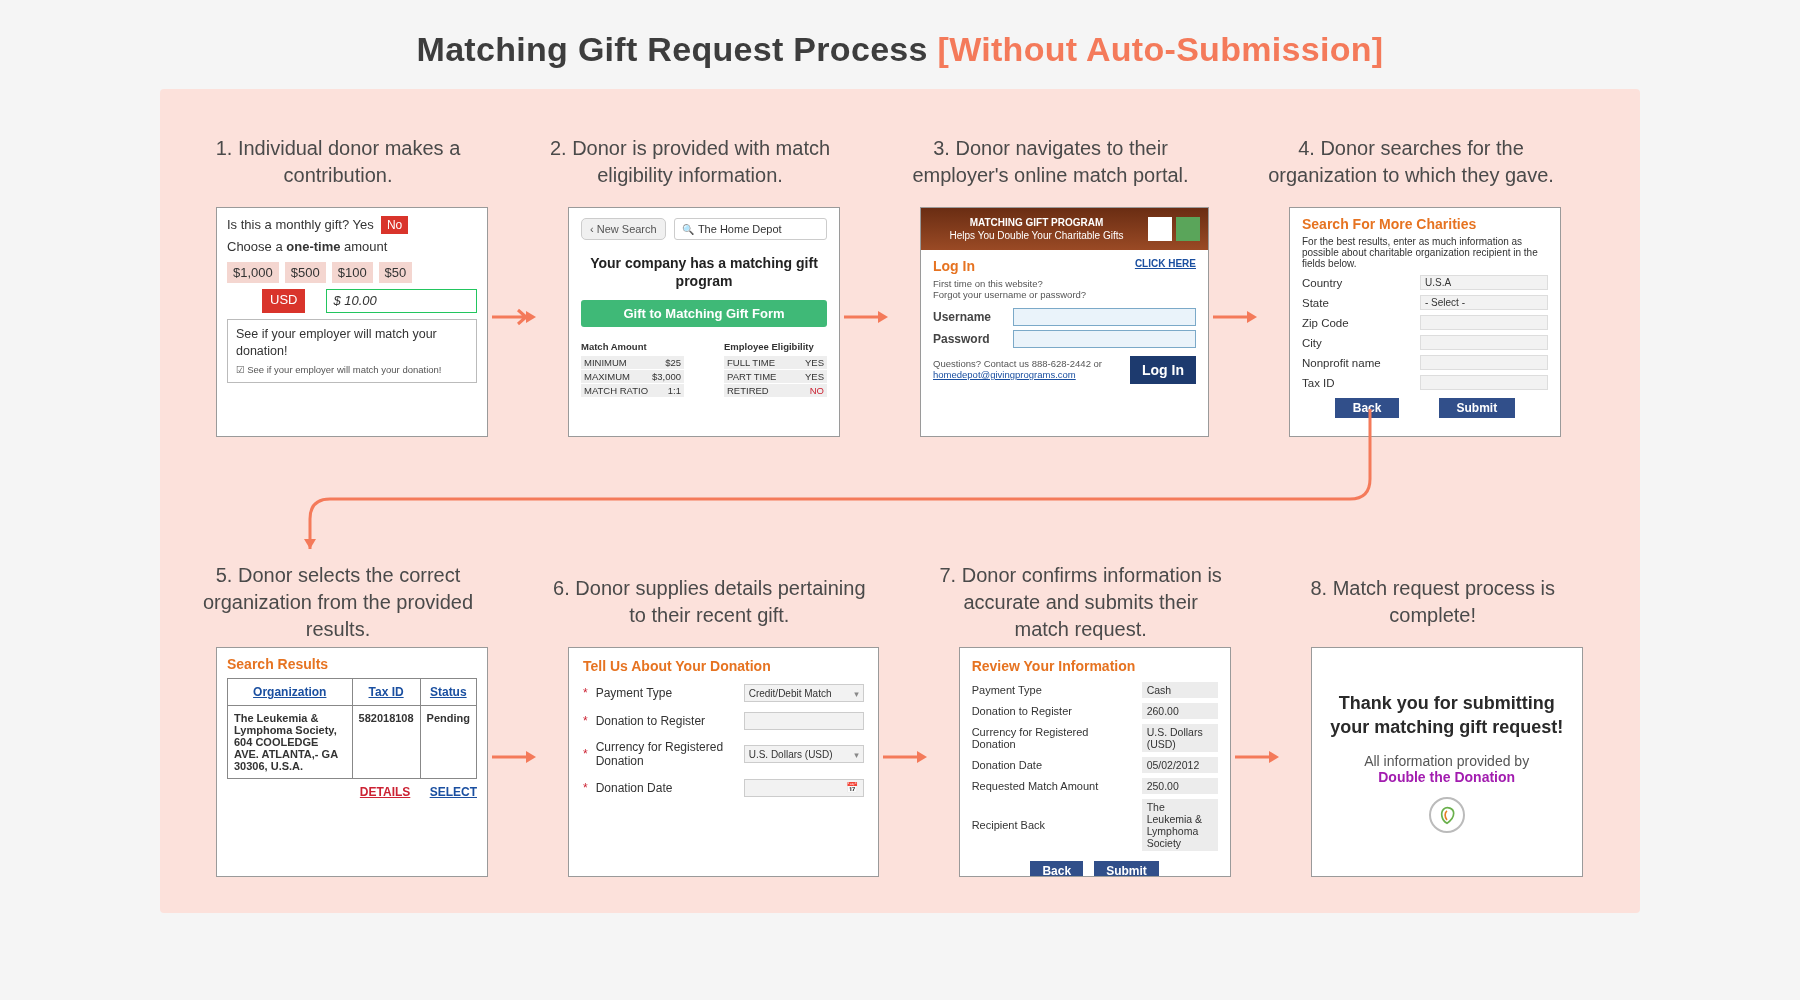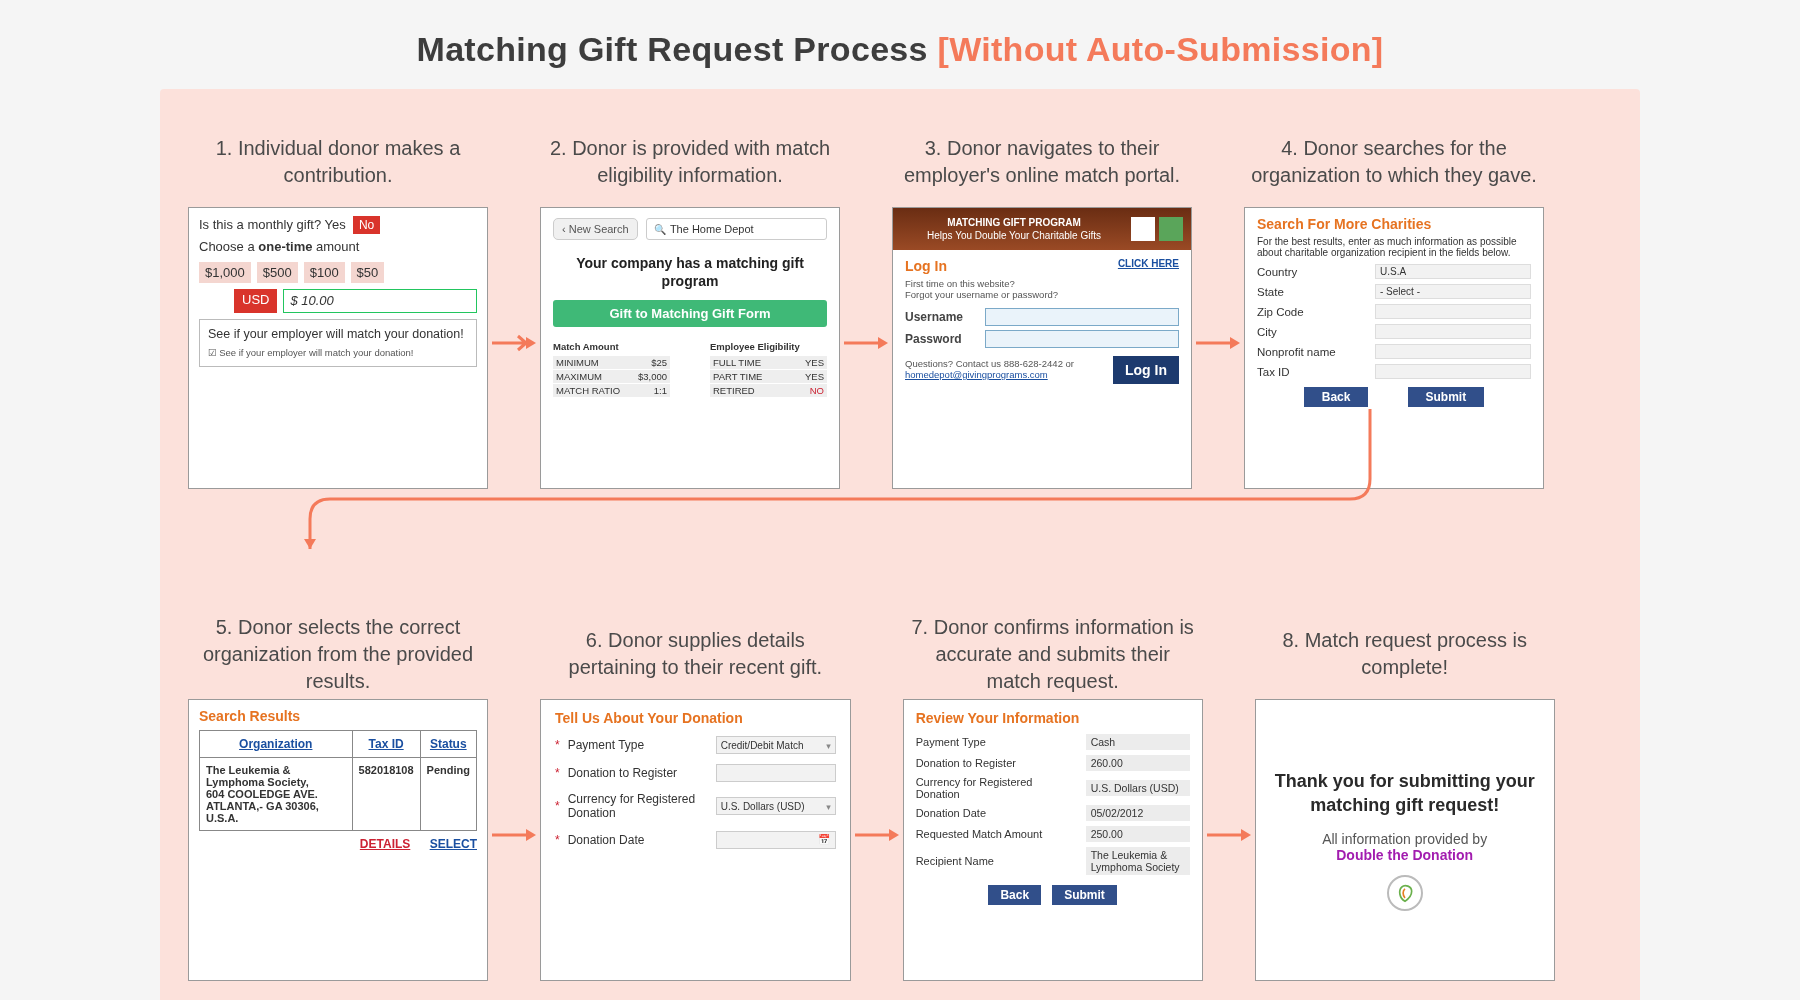--- a/index.html
+++ b/index.html
@@ -40,23 +40,24 @@
     align-items: center;
     justify-content: center;
     font-weight: 400;
     padding: 0 4px;
   }
   .card {
     background: #fff;
     border: 1px solid #9a9a9a;
     font-size: 11px;
     color: #333;
-    height: 282px;
+    height: 230px;
     position: relative;
     overflow: hidden;
+    margin-left: 28px;
   }
   .arrow-cell {
     flex: 0 0 52px;
     display: flex;
     align-items: center;
     justify-content: center;
     color: #F47A5A;
     font-size: 32px;
     position: relative;
     top: 40px;
@@ -64,21 +65,21 @@
   .arrow-cell svg { width: 44px; height: 24px; }
   .connector { position: absolute; left: 0; right: 0; pointer-events: none; }
 
   
   .s1 { padding: 8px 10px; font-size: 13px; line-height: 1.35; }
   .s1 .yn-no { background:#d9342b; color:#fff; padding:1px 6px; font-size:12px; display:inline-block; }
   .s1 .amounts { display:flex; gap:6px; margin:6px 0; }
   .s1 .amt { background:#f4d6d0; color:#333; padding:2px 6px; font-size:13px; }
   .s1 .usd { background:#d9342b; color:#fff; padding:2px 8px; font-size:13px; }
   .s1 .amtin { border:1px solid #22c55e; padding:2px 6px; flex:1;font-style:italic; }
-  .s1 .row2 { display:flex; gap:6px;padding-left:35px; }
+  .s1 .row2 { display:flex; gap:21px;padding-left:35px; }
   .s1 .empbox { border:1px solid #bbb; padding:6px 8px; margin-top:6px; font-size:12.5px;}
   .s1 .sub { font-size:9.5px; color:#555; padding-top:4px;}
   .s1 .comp { font-size:10.5px; color:#444; margin-top:4px; }
   .s1 .comp a { color:#1a4fa0; text-decoration:underline; font-size:10px;}
 
   
   .s2 { padding: 10px 12px; }
   .s2 .top { display:flex; gap:8px; }
   .s2 .ns { border:1px solid #ccc; background:#f0f0f0; color:#555; padding:4px 8px; font-size:11px; border-radius:5px; }
   .s2 .ns::before { content:"‹ "; }
@@ -434,21 +435,21 @@
             </div>
           <div class="fr">
               <label>Donation Date</label>
               <span class="val">05/02/2012</span>
             </div>
           <div class="fr">
               <label>Requested Match Amount</label>
               <span class="val">250.00</span>
             </div>
           <div class="fr">
-              <label>Recipient Name</label>
+              <label>Recipient Back</label>
               <span class="val">The Leukemia &amp; Lymphoma Society</span>
             </div>
           <div class="btns">
             <span>Back</span>
             <span>Submit</span>
           </div>
         </div>
       </div>
 
       <div class="arrow-cell">

